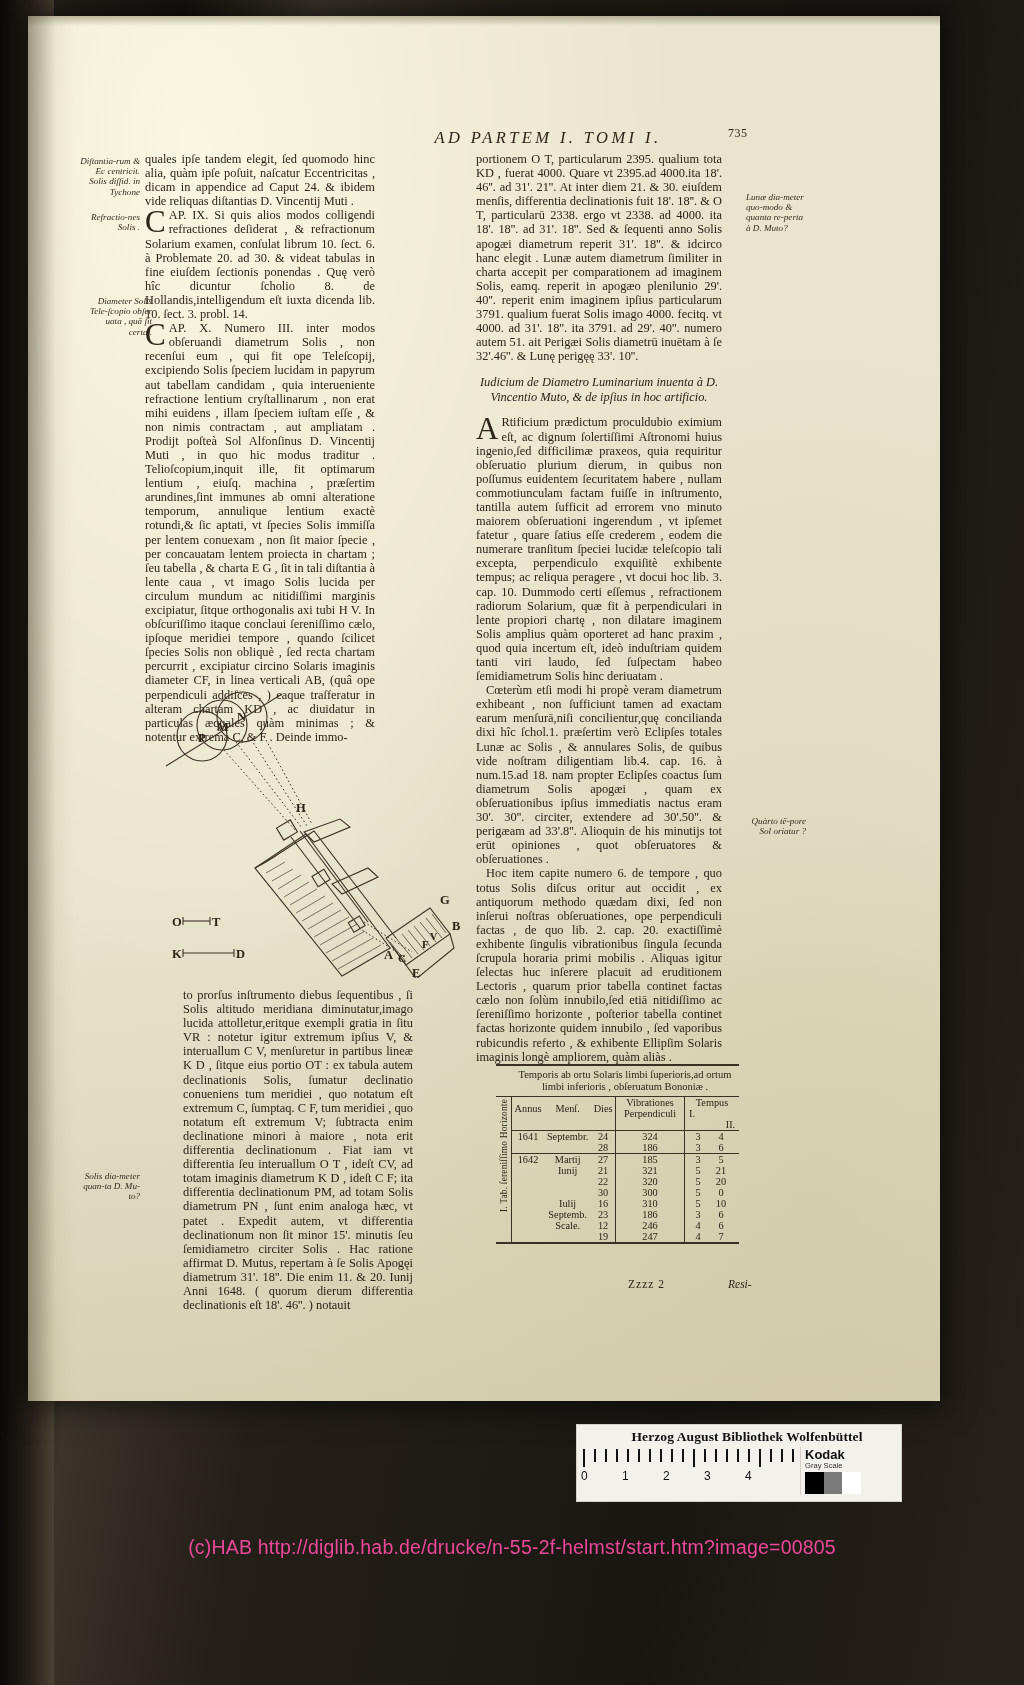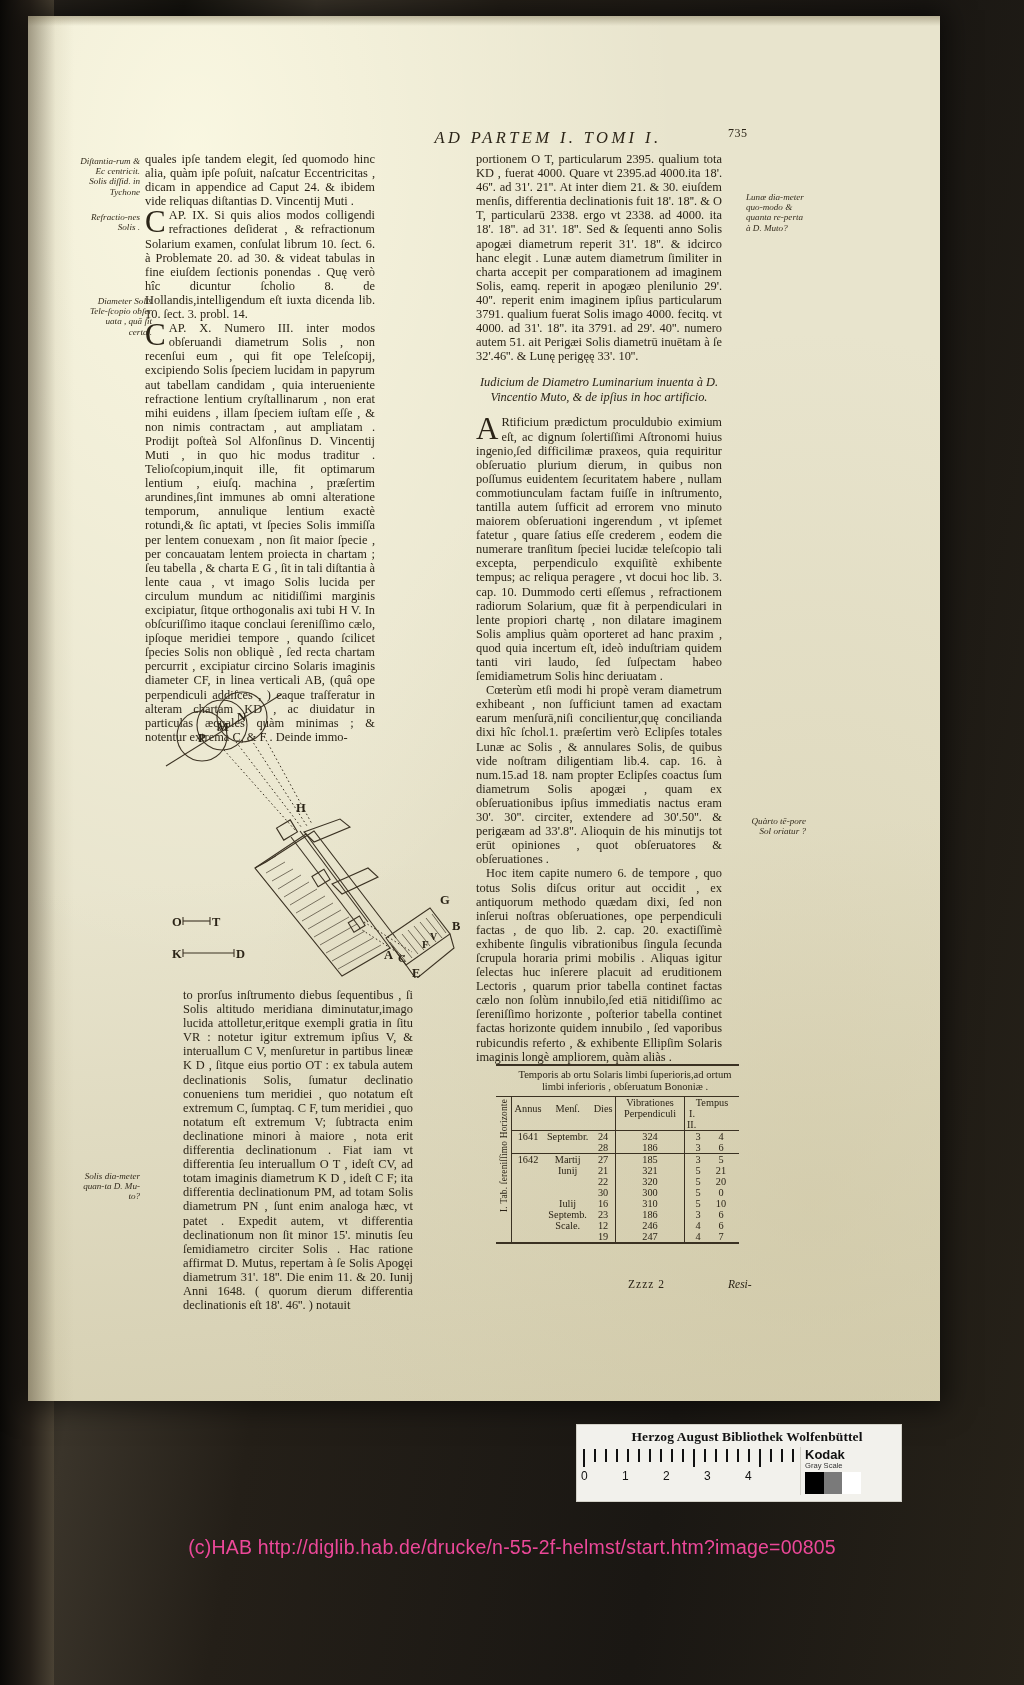--- a/index.html
+++ b/index.html
@@ -307,21 +307,21 @@
                 <span>Vibrationes</span><br><span>Perpendiculi</span>
               </td>
               <td class="vline" style="width:50px;">
                 <span>Tempus</span><br>
                 <span style="display:inline-block;width:46px;text-align:left;">I.</span><span style="display:inline-block;width:0;"></span>
               </td>
             </tr>
             <tr>
               <td colspan="3"></td>
               <td class="vline"></td>
-              <td class="vline" style="font-size:10px;padding-right:4px;">II.</td>
+              <td class="vline" style="text-align:right;font-size:10px;padding-right:4px;">II.</td>
             </tr>
 
             <tr class="hline">
               <td class="num">1641</td>
               <td class="num">Septembr.</td>
               <td class="num">24</td>
               <td class="num vline">324</td>
               <td class="vline">
                 <span style="display:inline-block;width:22px;text-align:center;">3</span><span style="display:inline-block;width:24px;text-align:center;">4</span>
               </td>

